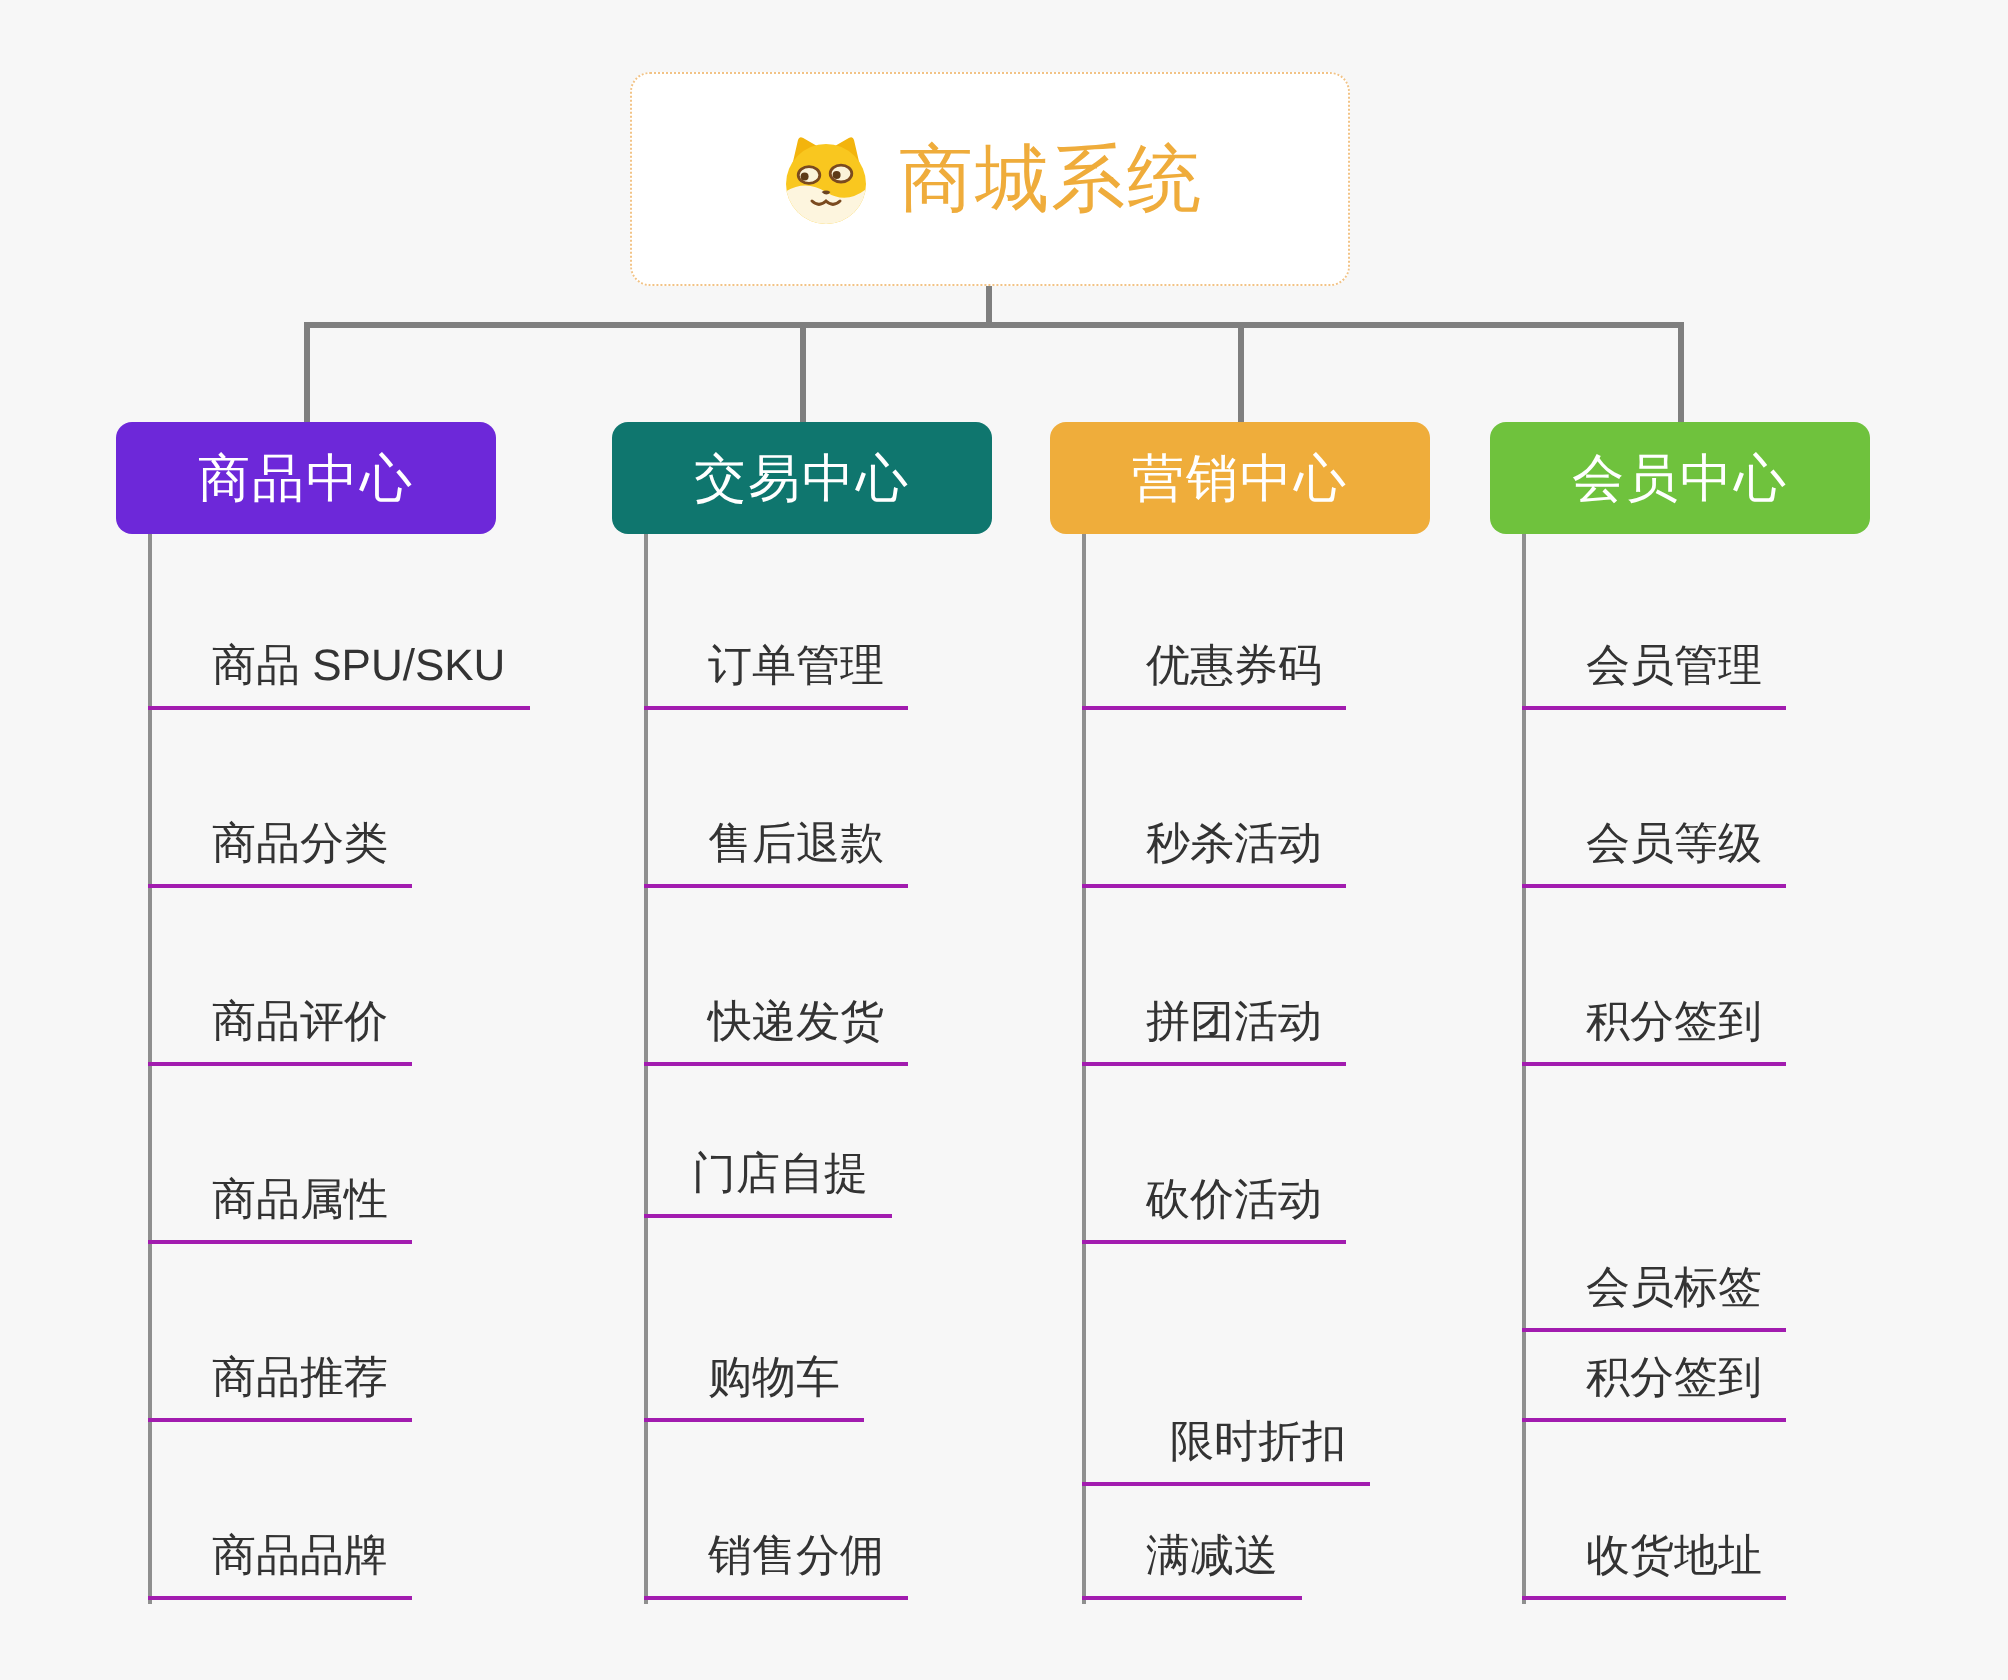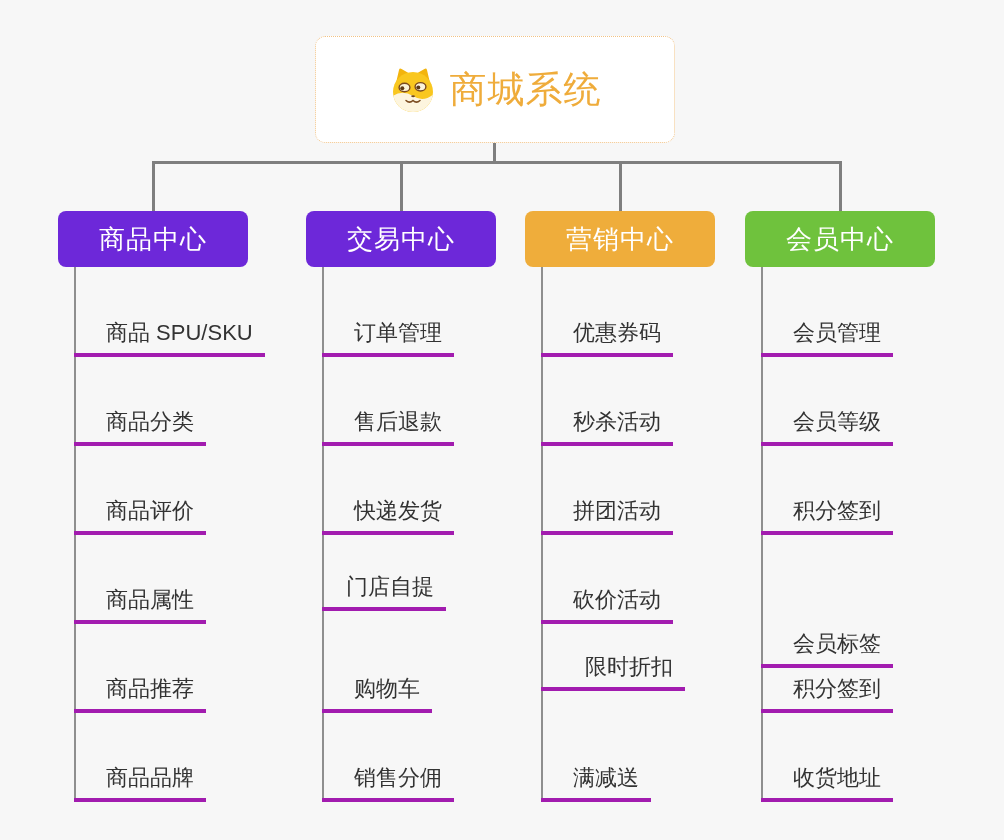--- a/index.html
+++ b/index.html
@@ -29,21 +29,21 @@
   .branch-box{
     position:absolute;width:190px;height:56px;top:211px;
     border-radius:8px;color:#FFFFFF;font-size:26px;
     display:flex;align-items:center;justify-content:center;
     letter-spacing:1px;cursor:default;
   }
 
   
   .child-item{
     position:absolute;
-    border-bottom:4px solid #a21caf;
+    border-bottom:2px solid #a21caf;
     padding:0 12px 7px 32px;
     font-size:22px;color:#333333;line-height:26px;
     white-space:nowrap;cursor:default;
   }
 </style>
 </head>
 <body>
 
 <div id="canvas">
 
@@ -73,36 +73,36 @@
       <div class="line" style="left: 151.5px; top: 161px; width: 3px; height: 50px;"></div>
       <div class="branch-box" style="left: 58px; background: #6d28d9;">商品中心</div>
       <div class="thin-line" style="left: 74px; top: 267px; width: 2px; height: 535px;"></div>
       <div class="child-item" style="left: 74px; top: 320px;">商品 SPU/SKU</div>
       <div class="child-item" style="left: 74px; top: 409px;">商品分类</div>
       <div class="child-item" style="left: 74px; top: 498px;">商品评价</div>
       <div class="child-item" style="left: 74px; top: 587px;">商品属性</div>
       <div class="child-item" style="left: 74px; top: 676px;">商品推荐</div>
       <div class="child-item" style="left: 74px; top: 765px;">商品品牌</div>
       <div class="line" style="left: 399.5px; top: 161px; width: 3px; height: 50px;"></div>
-      <div class="branch-box" style="left: 306px; background: #6d28d9;">交易中心</div>
+      <div class="branch-box" style="left: 306px; background: #0f766e;">交易中心</div>
       <div class="thin-line" style="left: 322px; top: 267px; width: 2px; height: 535px;"></div>
       <div class="child-item" style="left: 322px; top: 320px;">订单管理</div>
       <div class="child-item" style="left: 322px; top: 409px;">售后退款</div>
       <div class="child-item" style="left: 322px; top: 498px;">快递发货</div>
       <div class="child-item" style="left: 322px; top: 574px; padding-left: 24px;">门店自提</div>
       <div class="child-item" style="left: 322px; top: 676px;">购物车</div>
       <div class="child-item" style="left: 322px; top: 765px;">销售分佣</div>
       <div class="line" style="left: 618.5px; top: 161px; width: 3px; height: 50px;"></div>
       <div class="branch-box" style="left: 525px; background: rgb(239, 173, 59);">营销中心</div>
       <div class="thin-line" style="left: 541px; top: 267px; width: 2px; height: 535px;"></div>
       <div class="child-item" style="left: 541px; top: 320px;">优惠券码</div>
       <div class="child-item" style="left: 541px; top: 409px; font-family: Liberation Serif, serif;">秒杀活动</div>
       <div class="child-item" style="left: 541px; top: 498px;">拼团活动</div>
       <div class="child-item" style="left: 541px; top: 587px;">砍价活动</div>
-      <div class="child-item" style="left: 541px; top: 654px; padding-left: 44px;">限时折扣</div>
+      <div class="child-item" style="left: 541px; top: 708px; padding-left: 44px;">限时折扣</div>
       <div class="child-item" style="left: 541px; top: 765px;">满减送</div>
       <div class="line" style="left: 838.5px; top: 161px; width: 3px; height: 50px;"></div>
       <div class="branch-box" style="left: 745px; background: rgb(111, 194, 61);">会员中心</div>
       <div class="thin-line" style="left: 761px; top: 267px; width: 2px; height: 535px;"></div>
       <div class="child-item" style="left: 761px; top: 320px;">会员管理</div>
       <div class="child-item" style="left: 761px; top: 409px;">会员等级</div>
       <div class="child-item" style="left: 761px; top: 498px;">积分签到</div>
       <div class="child-item" style="left: 761px; top: 587px; margin-top: 44px;">会员标签</div>
       <div class="child-item" style="left: 761px; top: 676px;">积分签到</div>
       <div class="child-item" style="left: 761px; top: 765px;">收货地址</div>

